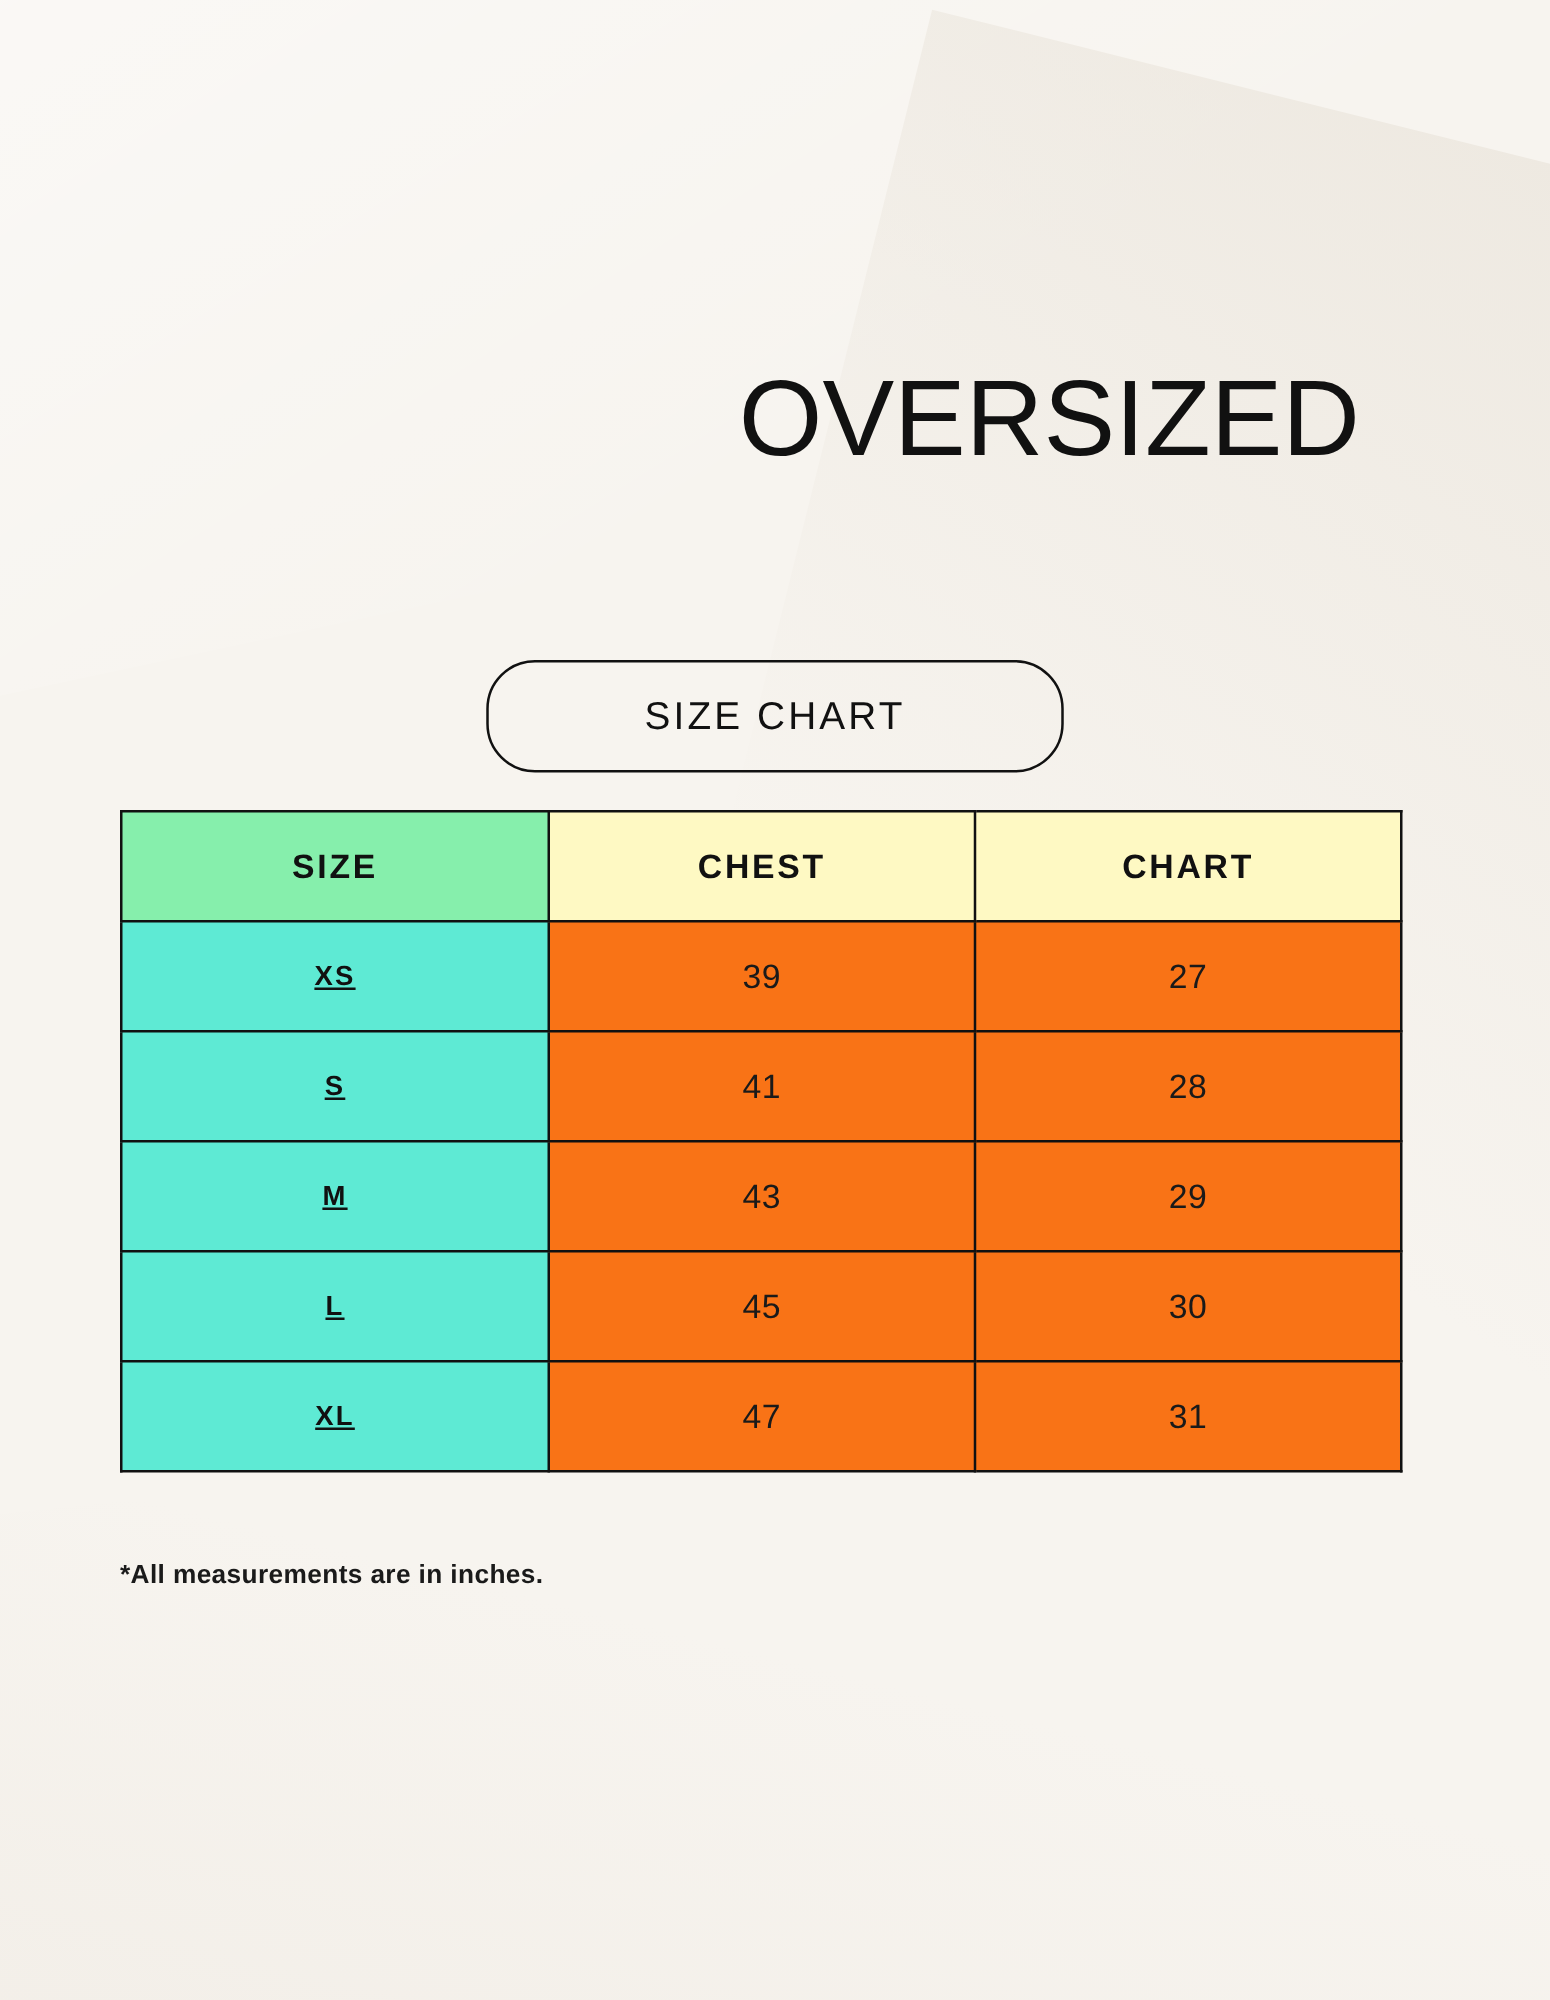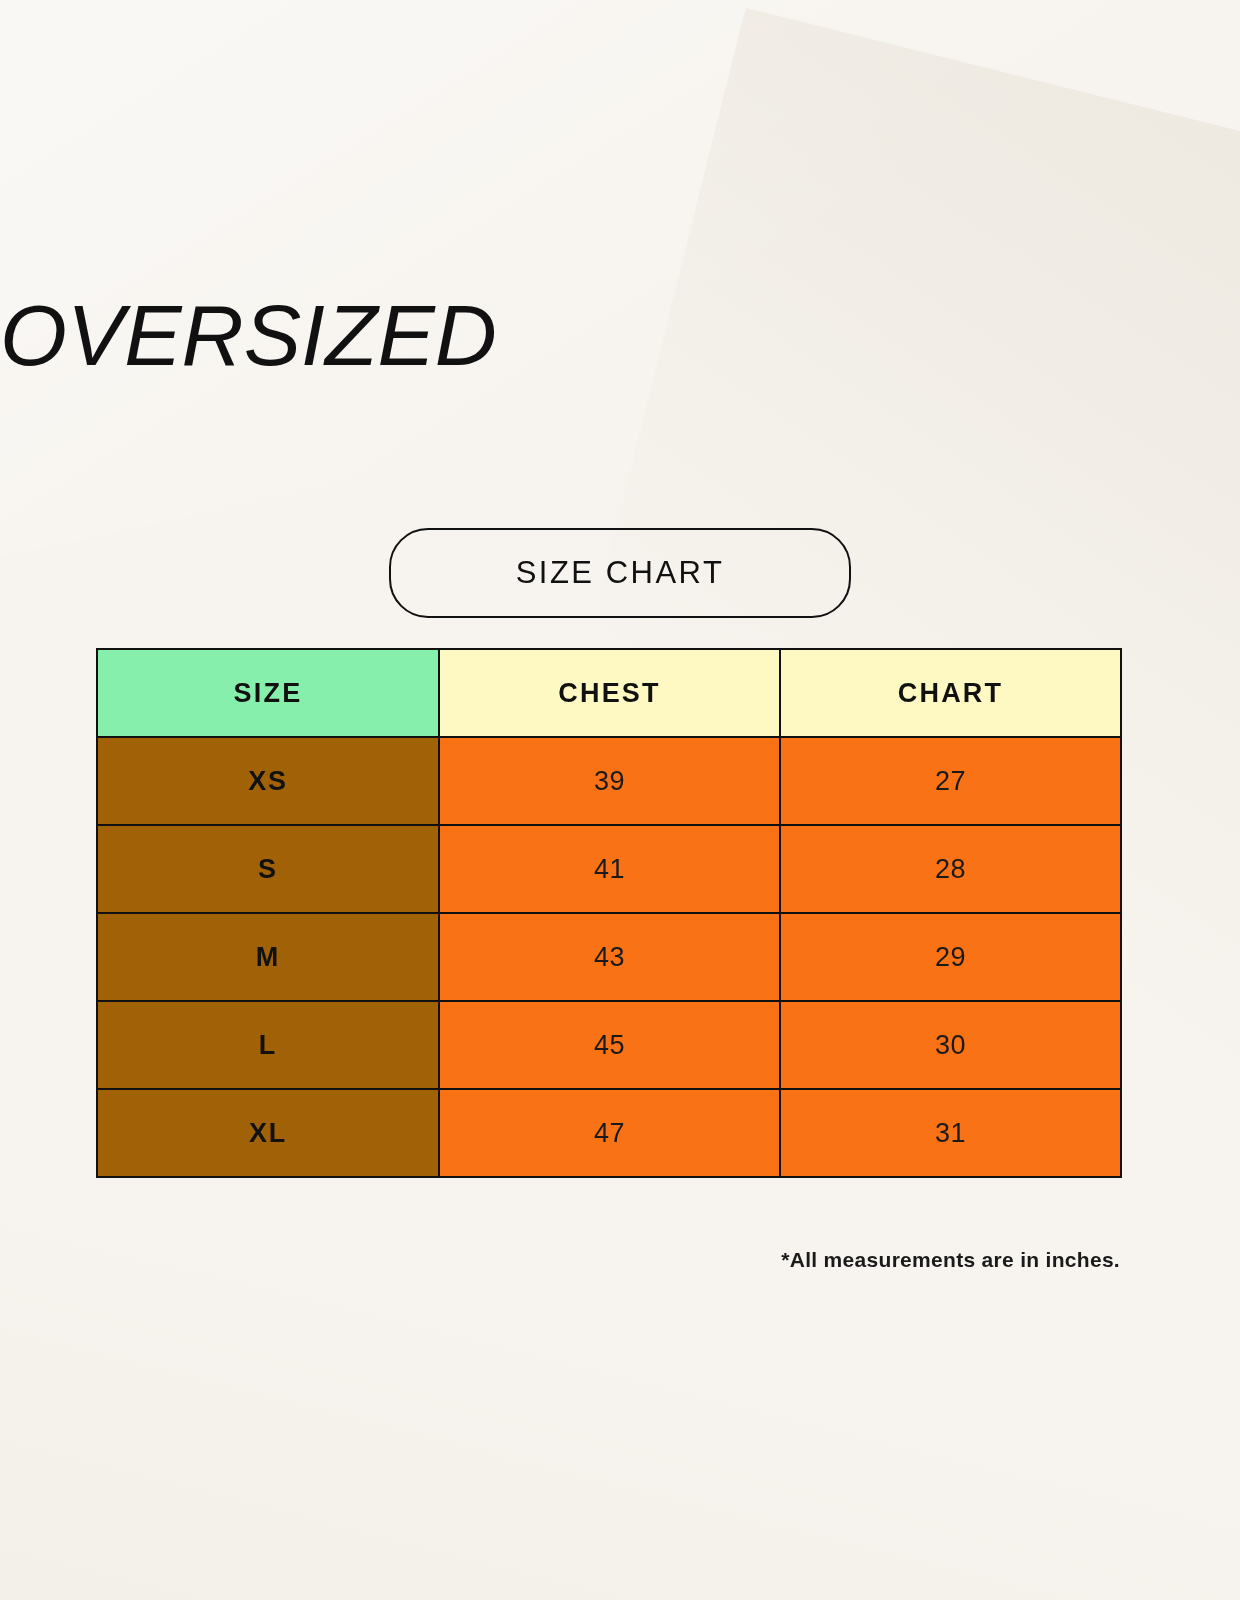--- a/index.html
+++ b/index.html
@@ -49,22 +49,21 @@
     position: relative;
     width: 1240px;
     height: 1600px;
     box-sizing: border-box;
   }
   .title-block {
     position: absolute;
     top: 296px;
     left: 0;
     width: 1088px;
-    text-align: left;
-    font-style: italic;
+    text-align: right;
   }
   .title-line {
     font-size: 86px;
     letter-spacing: 0px;
     line-height: 78px;
     color: #111111;
     font-weight: 400;
     white-space: nowrap;
   }
   .title-line.second {
@@ -119,39 +118,39 @@
     color: #111111;
   }
   th.head-measure {
     background: #fef9c3;
     font-size: 27px;
     letter-spacing: 2.2px;
     font-weight: bold;
     color: #111111;
   }
   td.cell-size {
-    background: #a16207;
-    font-size: 27px;
+    background: #5eead4;
+    font-size: 22px;
     letter-spacing: 1.8px;
     font-weight: bold;
     color: #111111;
+    text-decoration: underline;
   }
   td.cell-value {
     background: #f97316;
     font-size: 27px;
     letter-spacing: 0.5px;
     font-weight: 400;
     color: #1a1a1a;
   }
   .footnote {
     position: absolute;
     top: 1248px;
     left: 96px;
     width: 1024px;
-    text-align: right;
     font-size: 21px;
     font-weight: bold;
     letter-spacing: 0.3px;
     color: #1a1a1a;
   }
 </style>
 </head>
 <body>
 
 <div class="page">

